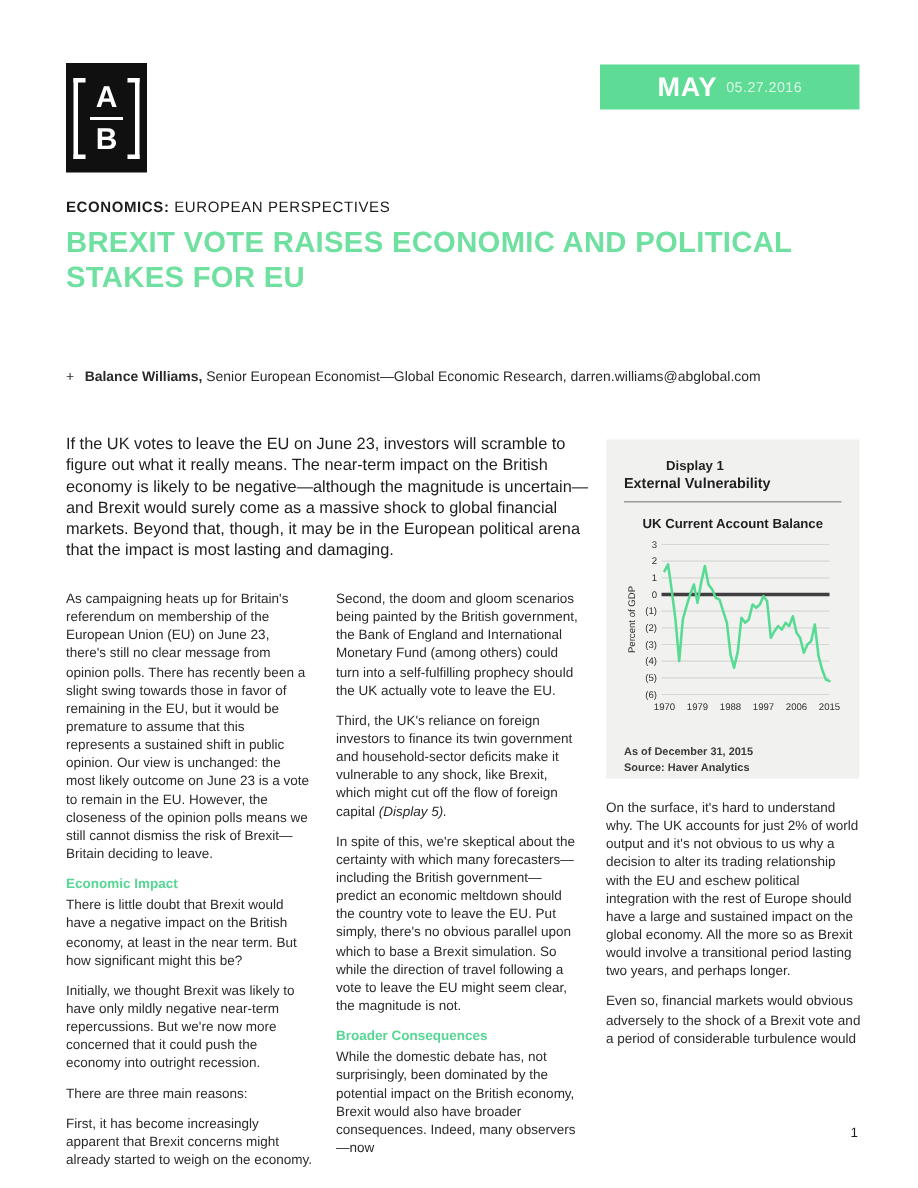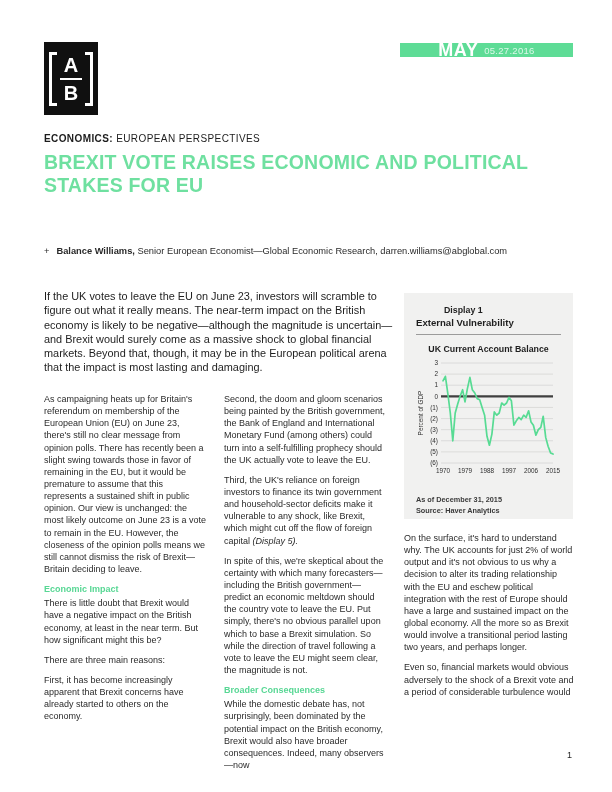--- a/index.html
+++ b/index.html
@@ -9,21 +9,21 @@
 
   
   .ab-logo { position:absolute; left:44px; top:42px; width:54px; height:73px; background:#101010; display:flex; align-items:center; justify-content:center; }
   .ab-inner { display:flex; align-items:stretch; gap:3px; height:54px; }
   .bracket { width:8px; }
   .bracket.l { border-left:3px solid #fff; border-top:3px solid #fff; border-bottom:3px solid #fff; }
   .bracket.r { border-right:3px solid #fff; border-top:3px solid #fff; border-bottom:3px solid #fff; }
   .ab-letters { display:flex; flex-direction:column; align-items:center; justify-content:center; color:#fff; font-weight:bold; font-size:20px; line-height:1; }
   .ab-rule { width:22px; height:2px; background:#fff; margin:3px 0; }
 
-  .banner { position:absolute; left:400px; top:43px; width:173px; height:14px; background:var(--accent-banner); display:flex; align-items:center; justify-content:center; gap:6px; }
+  .banner { position:absolute; left:400px; top:43px; width:173px; height:30px; background:var(--accent-banner); display:flex; align-items:center; justify-content:center; gap:6px; }
   .banner-month { font-weight:bold; font-size:18px; color:#ffffff; letter-spacing:0.5px; }
   .banner-date { font-size:9.5px; color:rgba(255,255,255,0.78); letter-spacing:0.3px; }
 
   .eyebrow { position:absolute; left:44px; top:133px; font-size:10px; letter-spacing:0.4px; color:#1c1c1c; }
   .eyebrow b { font-weight:bold;text-align:center; }
   .title { position:absolute; left:44px; top:151px; width:527px; font-size:19.5px; font-weight:bold; color:var(--accent-title); line-height:1.2; letter-spacing:0.2px; }
   .author { position:absolute; left:44px; top:246px; font-size:9.3px; color:#2a2a2a; }
   .author .plus { margin-right:7px; }
   .author .name { font-weight:bold; }
 
@@ -75,22 +75,23 @@
   <h1 class="title">BREXIT VOTE RAISES ECONOMIC AND POLITICAL STAKES FOR EU</h1>
 
   <div class="author"><span class="plus">+</span><span class="name">Balance Williams,</span><span> Senior European Economist—Global Economic Research, darren.williams@abglobal.com</span></div>
 
   <div class="intro">If the UK votes to leave the EU on June 23, investors will scramble to figure out what it really means. The near-term impact on the British economy is likely to be negative—although the magnitude is uncertain—and Brexit would surely come as a massive shock to global financial markets. Beyond that, though, it may be in the European political arena that the impact is most lasting and damaging.</div>
 
   <div class="col" id="col1">
       <p>As campaigning heats up for Britain's referendum on membership of the European Union (EU) on June 23, there's still no clear message from opinion polls. There has recently been a slight swing towards those in favor of remaining in the EU, but it would be premature to assume that this represents a sustained shift in public opinion. Our view is unchanged: the most likely outcome on June 23 is a vote to remain in the EU. However, the closeness of the opinion polls means we still cannot dismiss the risk of Brexit—Britain deciding to leave.</p>
       <h4>Economic Impact</h4>
       <p>There is little doubt that Brexit would have a negative impact on the British economy, at least in the near term. But how significant might this be?</p>
+      <p>Initially, we thought Brexit was likely to have only mildly negative near-term repercussions. But we're now more concerned that it could push the economy into outright recession.</p>
       <p>There are three main reasons:</p>
-      <p>First, it has become increasingly apparent that Brexit concerns have already started to others on the economy.</p>
+      <p>First, it has become increasingly apparent that Brexit concerns might already started to weigh on the economy.</p>
     </div>
   <div class="col" id="col2">
       <p>Second, the doom and gloom scenarios being painted by the British government, the Bank of England and International Monetary Fund (among others) could turn into a self-fulfilling prophecy should the UK actually vote to leave the EU.</p>
       <p>Third, the UK's reliance on foreign investors to finance its twin government and household-sector deficits make it vulnerable to any shock, like Brexit, which might cut off the flow of foreign capital <em>(Display 5).</em></p>
       <p>In spite of this, we're skeptical about the certainty with which many forecasters—including the British government—predict an economic meltdown should the country vote to leave the EU. Put simply, there's no obvious parallel upon which to base a Brexit simulation. So while the direction of travel following a vote to leave the EU might seem clear, the magnitude is not.</p>
       <h4>Broader Consequences</h4>
       <p>While the domestic debate has, not surprisingly, been dominated by the potential impact on the British economy, Brexit would also have broader consequences. Indeed, many observers—now</p>
     </div>
   <div class="col" id="col3">
       <p>On the surface, it's hard to understand why. The UK accounts for just 2% of world output and it's not obvious to us why a decision to alter its trading relationship with the EU and eschew political integration with the rest of Europe should have a large and sustained impact on the global economy. All the more so as Brexit would involve a transitional period lasting two years, and perhaps longer.</p>

